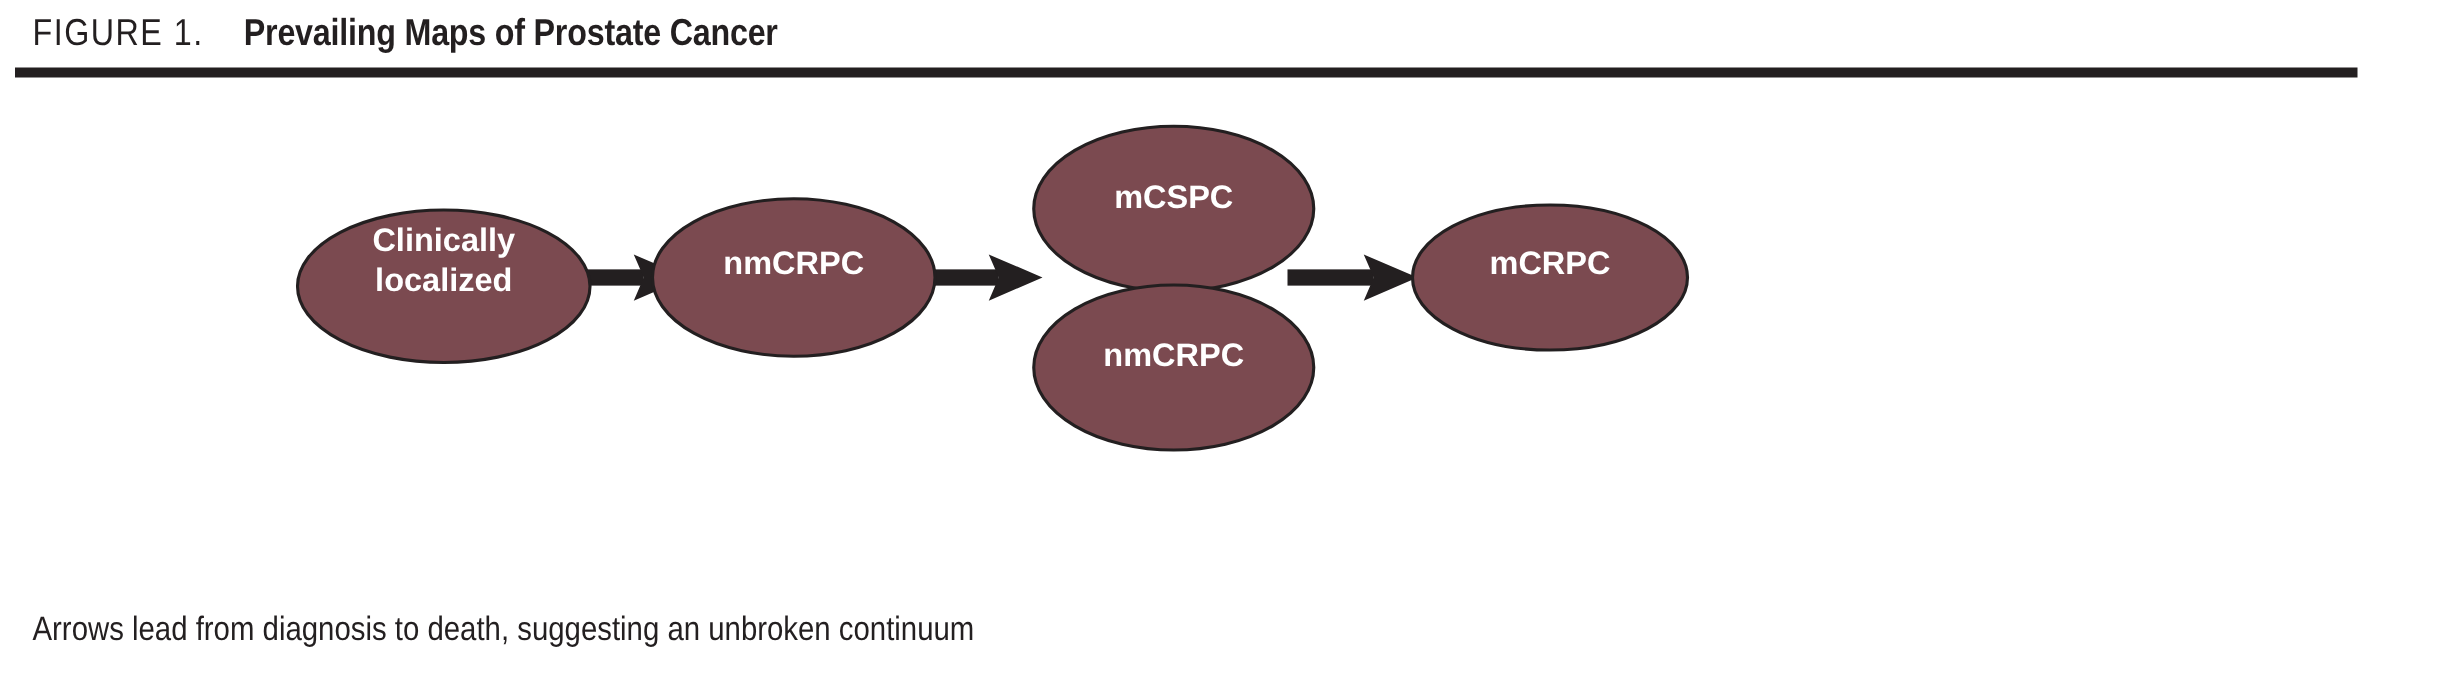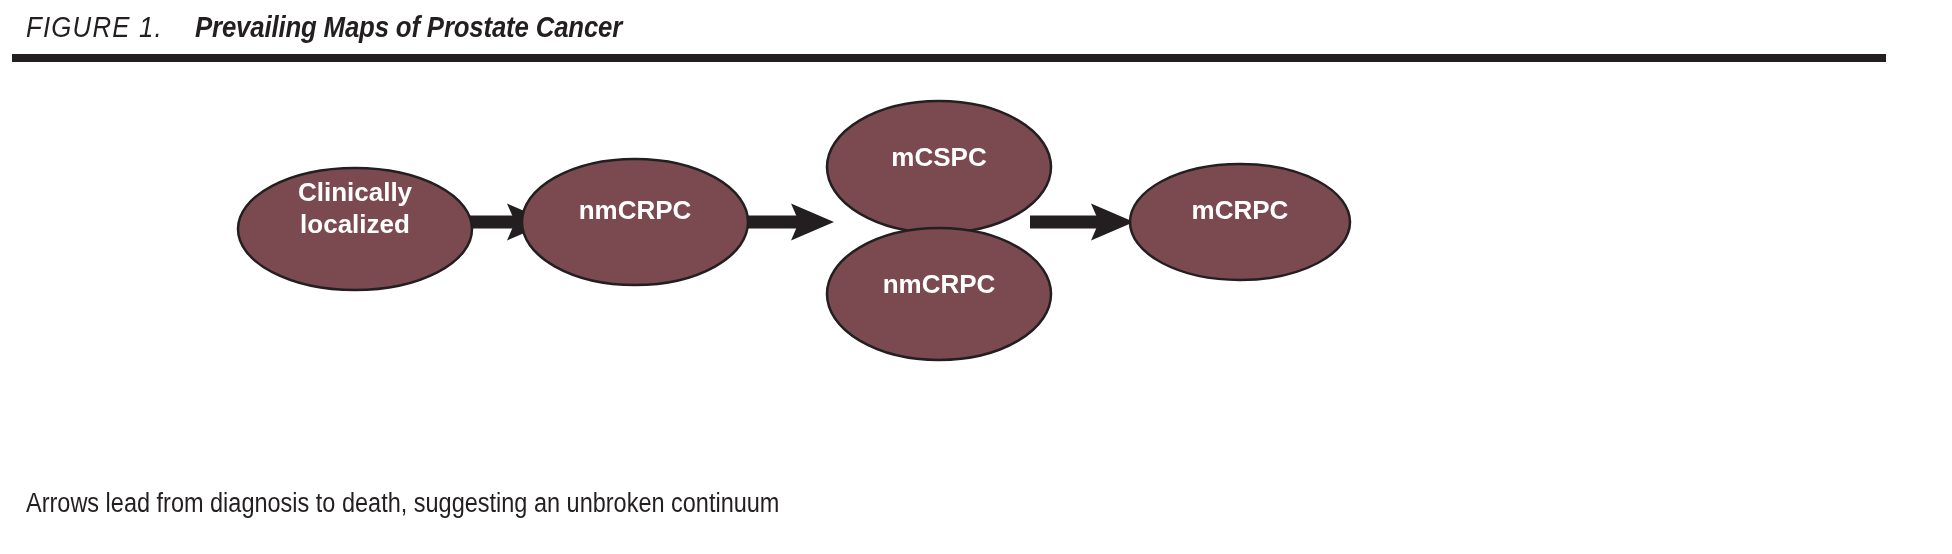--- a/index.html
+++ b/index.html
@@ -13,21 +13,20 @@
   #root{position:relative;width:1952px;height:554px;}
 
   
   .header{
     position:absolute;left:0;top:0;width:1952px;height:64px;
   }
   .fig-line{
     position:absolute;left:26px;top:12px;
     white-space:nowrap;
     line-height:1;
-    font-style:italic;
   }
   .fig-label{
     font-family:"Liberation Sans", sans-serif;
     font-size:30px;
     font-weight:400;
     color:#231f20;
     letter-spacing:1.4px;
     transform:scaleX(0.86);
     transform-origin:left center;
     display:inline-block;

